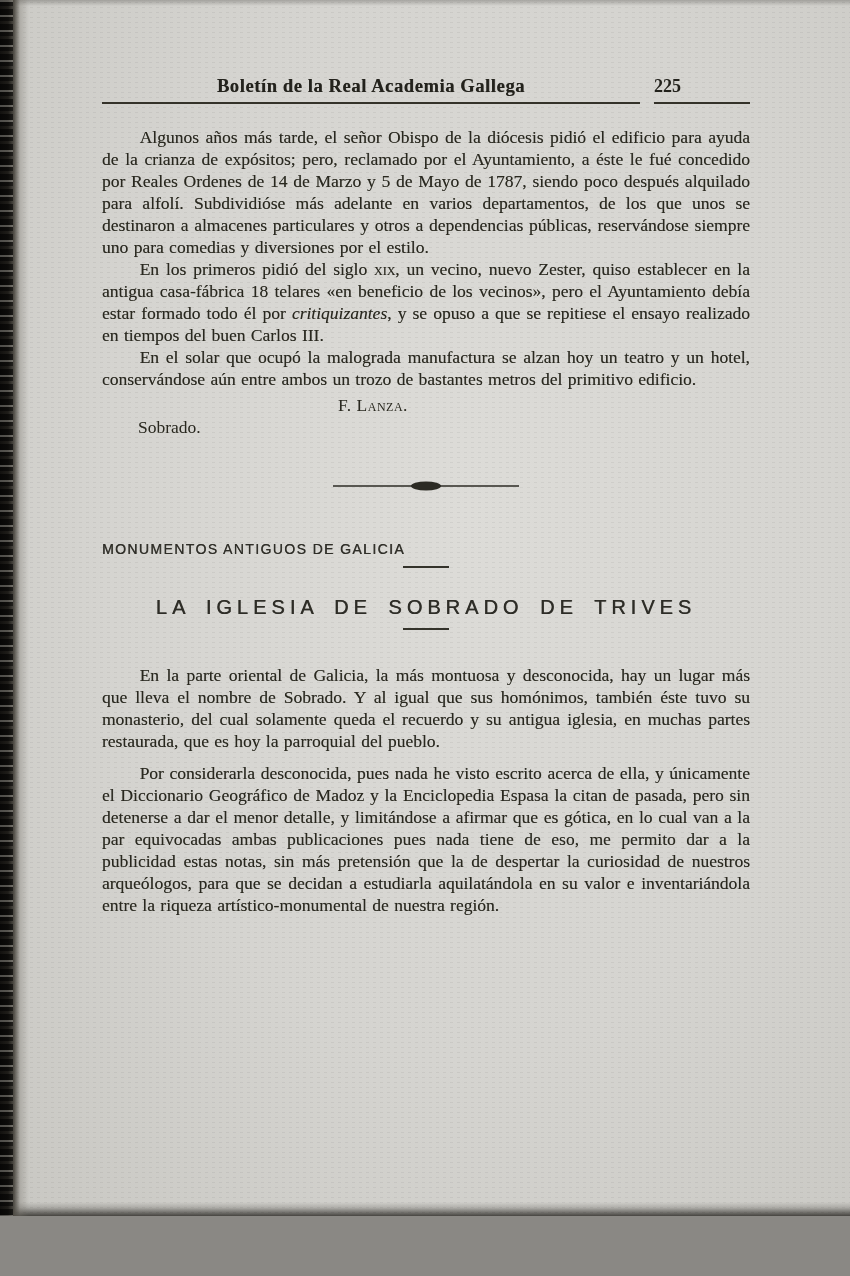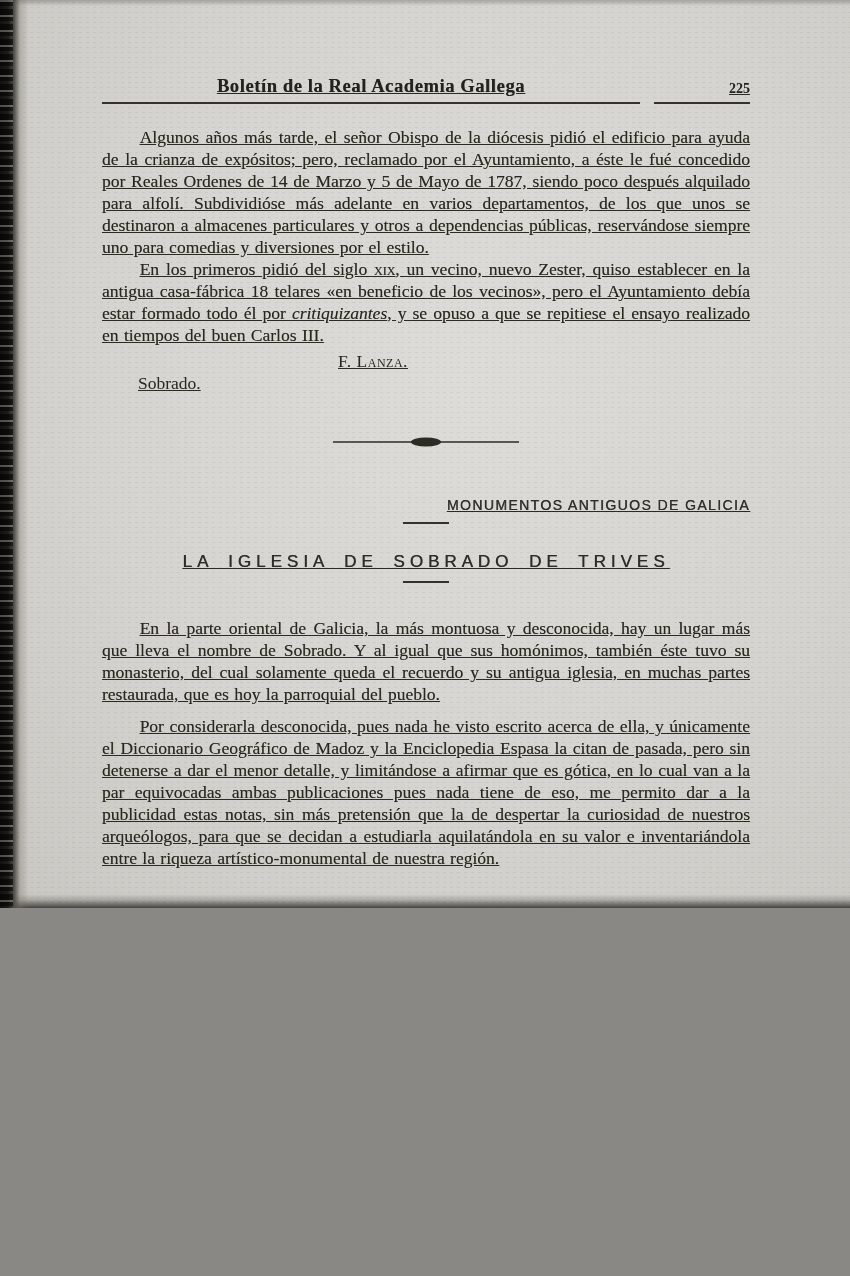--- a/index.html
+++ b/index.html
@@ -4,27 +4,26 @@
 <title>Boletín de la Real Academia Gallega — p. 225</title>
 <style>
   html, body {
     margin: 0;
     padding: 0;
     background: #8a8884;
   }
   .page {
     position: relative;
     width: 850px;
-    height: 908px;
+    height: 1216px;
     margin: 0 auto;
     overflow: hidden;
     background: radial-gradient(ellipse at 55% 42%, #dddcd8 0%, #d5d4d0 55%, #c8c7c2 100%);
     font-family: "Liberation Serif", "DejaVu Serif", serif;
     color: #2b2a24;
-    text-decoration: underline;
   }
   
   .page::after {
     content: "";
     position: absolute;
     inset: 0;
     pointer-events: none;
     background-image: radial-gradient(rgba(55,53,47,0.07) 1px, transparent 1.4px);
     background-size: 7px 5px;
   }
@@ -80,25 +79,25 @@
   }
   .journal-title {
     font-size: 18.5px;
     font-weight: bold;
     letter-spacing: 0.6px;
     color: #23221c;
     text-shadow: 0.3px 0 0 rgba(35,34,28,0.6);
   }
   .header-page-number {
     width: 96px;
-    text-align: right;
+    text-align: left;
     border-bottom: 2px solid #343229;
     padding-bottom: 5px;
     margin-left: 14px;
-    font-size: 14px;
+    font-size: 18px;
     font-weight: bold;
     color: #23221c;
   }
 
   
   .content {
     position: relative;
     z-index: 1;
     margin: 22px 100px 0 102px;
   }
@@ -133,40 +132,40 @@
 
   
   .ornament {
     margin-top: 40px;
     text-align: center;
   }
 
   
   .section-heading {
     margin: 44px 0 0;
-    text-align: right;
+    text-align: left;
     font-family: "Liberation Sans", "DejaVu Sans", sans-serif;
     font-weight: normal;
     font-size: 14px;
     letter-spacing: 1.4px;
     color: #2f2e28;
     text-shadow: 0.4px 0 0 rgba(47,46,40,0.8);
   }
   .rule-small {
     width: 46px;
     height: 2px;
     background: #34332b;
     margin: 9px auto 0;
   }
   .article-title {
     margin: 28px 0 0;
     text-align: center;
     font-family: "Liberation Sans", "DejaVu Sans", sans-serif;
     font-weight: normal;
-    font-size: 17px;
+    font-size: 20px;
     letter-spacing: 5px;
     word-spacing: 6px;
     color: #2d2c26;
     text-shadow: 0.5px 0 0 rgba(45,44,38,0.85);
   }
   .spacer-lg { height: 34px; }
   .spacer-md { height: 10px; }
 </style>
 </head>
 <body>
@@ -183,20 +182,21 @@
     </div>
     <div class="header-page-number">225</div>
   </header>
 
   <main class="content">
 
     <p class="para">Algunos años más tarde, el señor Obispo de la diócesis pidió el edificio para ayuda de la crianza de expósitos; pero, reclamado por el Ayuntamiento, a éste le fué concedido por Reales Ordenes de 14 de Marzo y 5 de Mayo de 1787, siendo poco después alquilado para alfolí. Subdividióse más adelante en varios departamentos, de los que unos se destinaron a almacenes particulares y otros a dependencias públicas, reservándose siempre uno para comedias y diversiones por el estilo.</p>
 
     <p class="para"><span>En los primeros pidió del siglo </span><span class="sc">xix</span><span>, un vecino, nuevo Zester, quiso establecer en la antigua casa-fábrica 18 telares «en beneficio de los vecinos», pero el Ayuntamiento debía estar formado todo él por </span><i>critiquizantes</i><span>, y se opuso a que se repitiese el ensayo realizado en tiempos del buen Carlos III.</span></p>
 
+    <p class="para">En el solar que ocupó la malograda manufactura se alzan hoy un teatro y un hotel, conservándose aún entre ambos un trozo de bastantes metros del primitivo edificio.</p>
 
     <p class="signature">F. Lanza.</p>
     <p class="place">Sobrado.</p>
 
     <div class="ornament">
       <svg width="190" height="14" viewBox="0 0 190 14" aria-hidden="true">
         <line x1="2" y1="7" x2="188" y2="7" stroke="#2c2b24" stroke-width="1.6"></line>
         <ellipse cx="95" cy="7" rx="15" ry="4.6" fill="#2c2b24"></ellipse>
       </svg>
     </div>

